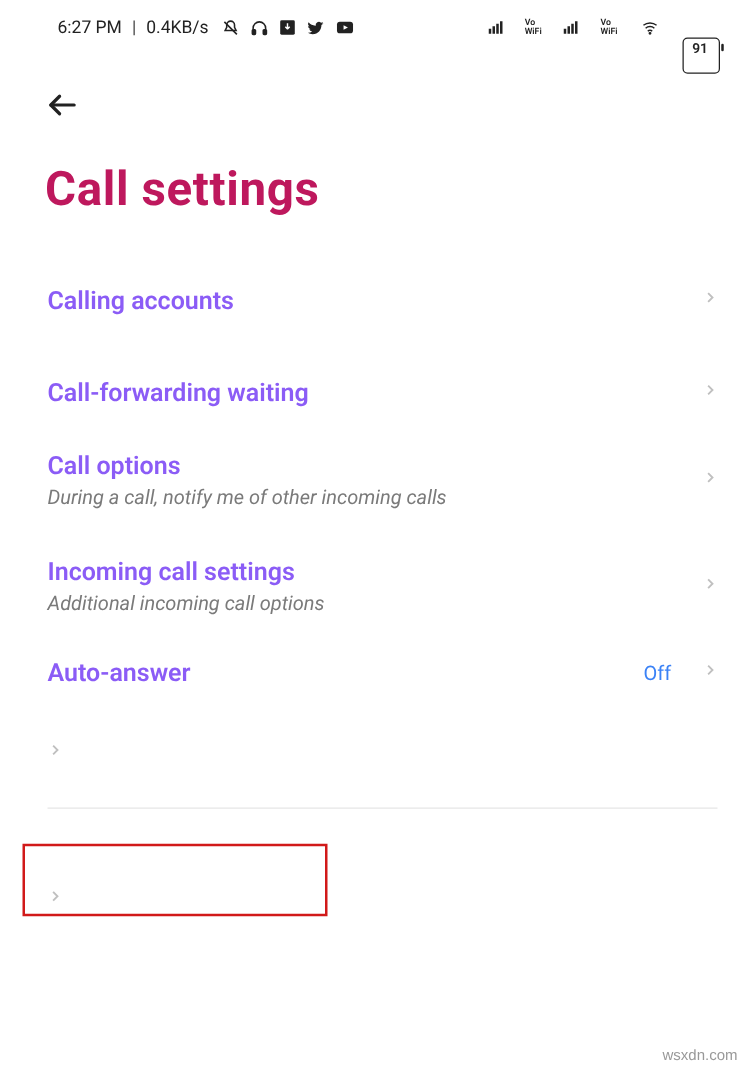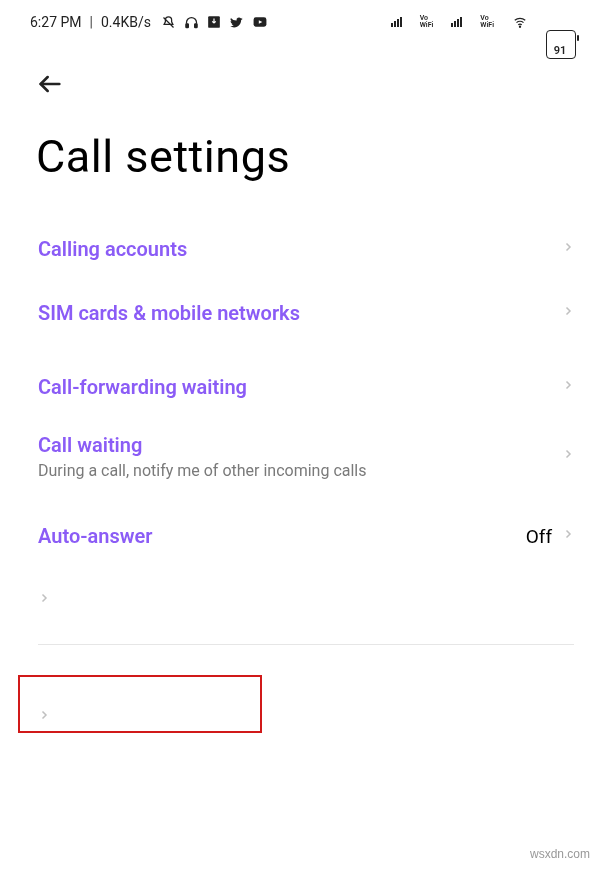--- a/index.html
+++ b/index.html
@@ -14,81 +14,81 @@
   }
   .statusbar {
     display: flex;
     justify-content: space-between;
     align-items: center;
     padding: 8px 24px 0 30px;
     font-size: 14px;
     color: #222;
     height: 36px;
   }
-  .status-left { display: flex; align-items: center; gap: 4px; }
+  .status-left { display: flex; align-items: center; gap: 4px; margin-left: 16px; }
   .status-left .sep { margin: 0 4px; color: #444; }
   .status-icons-left { display: flex; align-items: center; gap: 8px; margin-left: 6px; }
   .status-icons-left svg, .status-right svg { display: block; }
   .status-right { display: flex; align-items: center; gap: 18px; }
   .signal { display: inline-flex; align-items: flex-end; gap: 1px; }
   .signal span { width: 2px; background: #222; }
   .signal span:nth-child(1){height:4px} .signal span:nth-child(2){height:6px}
   .signal span:nth-child(3){height:8px} .signal span:nth-child(4){height:10px}
   .volte { display: inline-flex; flex-direction: column; font-size: 7px; line-height: 7px; font-weight: 600; color:#222; }
   .wifi-icon svg { }
   .battery {
-    display: inline-flex; align-items: flex-end;
+    display: inline-flex; align-items: flex-start;
     border: 1.5px solid #222; border-radius: 4px;
     padding: 1px 4px 1px 2px; font-size: 11px; font-weight:600;
     position: relative; height: 29px; min-width: 30px; justify-content: center; margin-top: 44px;
   }
   .battery::after {
     content:""; position:absolute; right:-4px; top:4px;
     width:2px; height:6px; background:#222; border-radius:1px;
   }
   .back-row { padding: 28px 0 0 36px; }
   .back-btn { width: 40px; height: 40px; display:flex; align-items:center; cursor:pointer; }
   .page-title {
-    font-size: 45px;
-    font-weight: 400;
-    color: #000000;
+    font-size: 38px;
+    font-weight: 700;
+    color: #be185d;
     padding: 26px 0 34px 36px;
     letter-spacing: 0.5px;
   }
   .list { }
   .item {
     display: flex; align-items: center; justify-content: space-between;
     padding: 18px 26px 18px 38px;
     cursor: pointer;
     min-height: 64px;
   }
   .item.two-line { padding-top: 14px; padding-bottom: 14px; }
   .item .texts { display:flex; flex-direction:column; gap:4px; }
   .item .title { font-size: 20px; font-weight: 600; color: #8b5cf6; }
-  .item .subtitle { font-size: 16px; color: #7a7a7a; font-weight: 400; }
-  .item .right { display:flex; align-items:center; gap:10px; color:#000000; font-size:19px; }
+  .item .subtitle { font-size: 16px; color: #7a7a7a; font-weight: 400; font-style: italic; }
+  .item .right { display:flex; align-items:center; gap:25px; color:#3b82f6; font-size:16px; }
   .chevron { color: #c0c0c0; }
   .highlight {
     position: absolute;
     left: 18px;
     top: 675px;
     width: 244px;
     height: 58px;
     border: 2px solid #d11919;
     pointer-events: none;
   }
   .divider {
     height: 1px;
     background: #e6e6e6;
     margin: 12px 26px 14px 38px;
   }
   .watermark {
     position: absolute;
     right: 10px;
-    bottom: 10px;
+    bottom: 20px;
     font-size: 12px;
     color: #999;
     font-family: Arial, sans-serif;
   }
   .space-sm { height: 10px; }
   .space-md { height: 26px; }
 </style>
 </head>
 <body>
 
@@ -182,58 +182,59 @@
     <div class="texts">
         <div class="title">Calling accounts</div>
       </div>
     <div class="right">
         <span class="chevron"><svg width="12" height="18" viewBox="0 0 24 24" fill="none" stroke="currentColor" stroke-width="3">
             <path d="M9 5l7 7-7 7"></path>
           </svg></span>
       </div>
   </div>
 
-  <div class="item">
-    <div class="texts">
-        <div class="title">SIM cards &amp; mobile networks</div>
-      </div>
-    <div class="right">
-        <span class="chevron"><svg width="12" height="18" viewBox="0 0 24 24" fill="none" stroke="currentColor" stroke-width="3">
-            <path d="M9 5l7 7-7 7"></path>
-          </svg></span>
-      </div>
-  </div>
 
   <div class="space-sm"></div>
 
   <div class="item">
     <div class="texts">
         <div class="title">Call-forwarding waiting</div>
       </div>
     <div class="right">
         <span class="chevron"><svg width="12" height="18" viewBox="0 0 24 24" fill="none" stroke="currentColor" stroke-width="3">
             <path d="M9 5l7 7-7 7"></path>
           </svg></span>
       </div>
   </div>
 
   <div class="item two-line">
     <div class="texts">
-      <div class="title">Call waiting</div>
+      <div class="title">Call options</div>
       <div class="subtitle">During a call, notify me of other incoming calls</div>
     </div>
     <div class="right">
         <span class="chevron"><svg width="12" height="18" viewBox="0 0 24 24" fill="none" stroke="currentColor" stroke-width="3">
             <path d="M9 5l7 7-7 7"></path>
           </svg></span>
       </div>
   </div>
 
   <div class="space-sm"></div>
 
+  <div class="item two-line">
+    <div class="texts">
+      <div class="title">Incoming call settings</div>
+      <div class="subtitle">Additional incoming call options</div>
+    </div>
+    <div class="right">
+        <span class="chevron"><svg width="12" height="18" viewBox="0 0 24 24" fill="none" stroke="currentColor" stroke-width="3">
+            <path d="M9 5l7 7-7 7"></path>
+          </svg></span>
+      </div>
+  </div>
 
   <div class="item">
     <div class="texts">
         <div class="title">Auto-answer</div>
       </div>
     <div class="right">
       <span>Off</span>
       <span class="chevron"><svg width="12" height="18" viewBox="0 0 24 24" fill="none" stroke="currentColor" stroke-width="3">
             <path d="M9 5l7 7-7 7"></path>
           </svg></span>

